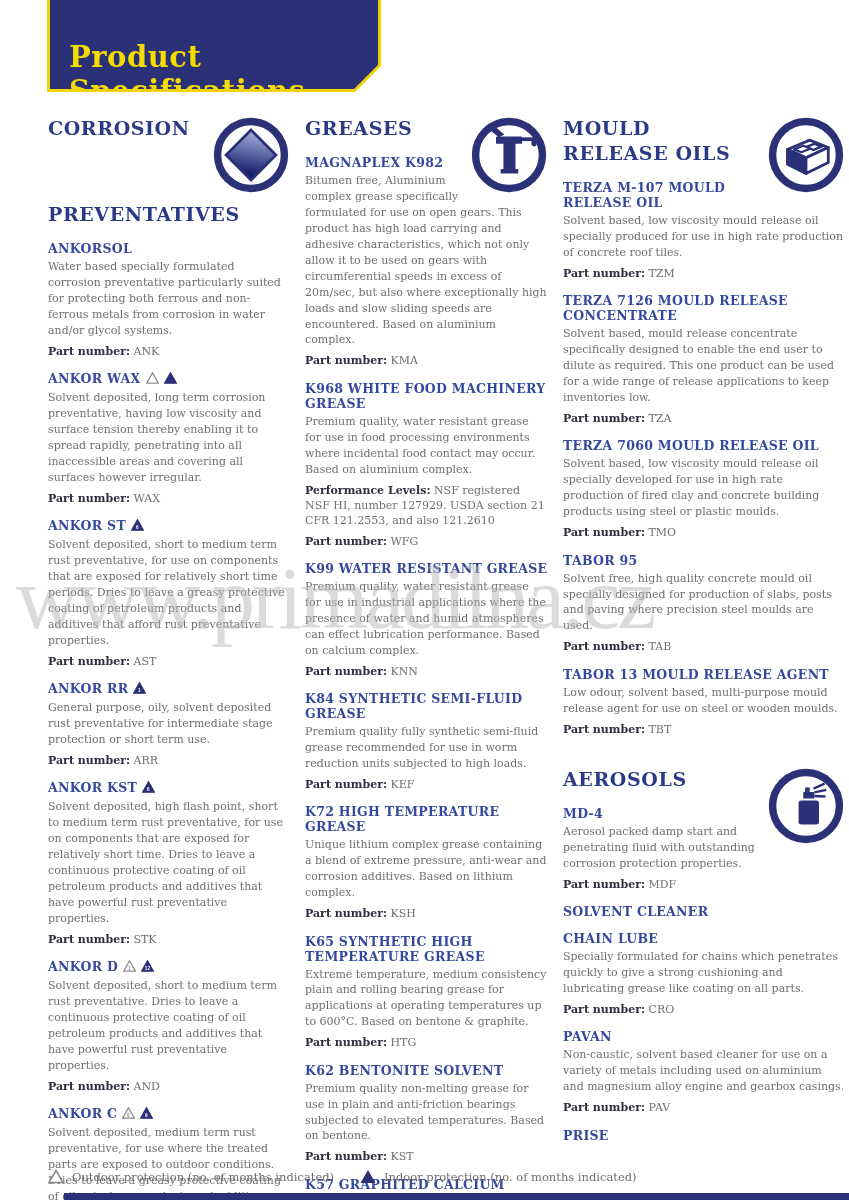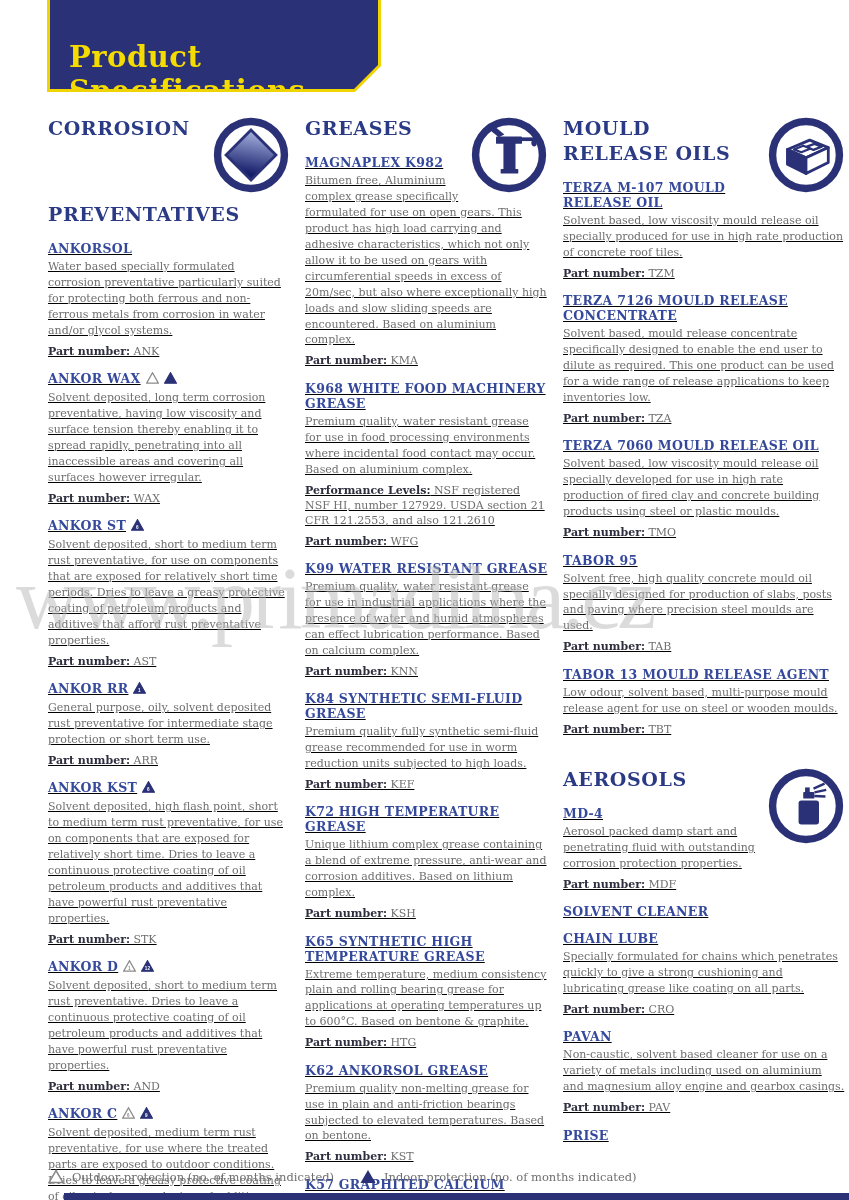--- a/index.html
+++ b/index.html
@@ -36,21 +36,21 @@
   .col:nth-child(3){width:282px;}
   .group{margin-bottom:18px;}
   .group::after{content:"";display:block;clear:both;}
   .group-icon{float:right;margin:0 0 8px 10px;}
   .group-icon svg{display:block;}
   .group-heading{
     margin:4px 0 14px;
     font-size:19px;font-weight:600;line-height:1.32;
     letter-spacing:.6px;color:#2b3a85;
   }
-  .product{margin:0 0 12px;text-decoration:underline;}
+  .product{margin:0 0 12px;}
   .p-title{
     margin:0 0 3px;font-size:12.5px;font-weight:600;
     letter-spacing:.3px;color:#35499c;
   }
   .mark{display:inline-block;vertical-align:-1px;margin-left:5px;}
   .p-desc{margin:0;font-size:11px;line-height:1.45;color:#6f6f6f;}
   .p-part{margin:5px 0 0;font-size:11px;line-height:1.4;color:#6f6f6f;}
   .p-part strong{color:#2e2e3e;font-weight:700;}
   
   .watermark{
@@ -202,21 +202,21 @@
           <h3 class="p-title">K72 HIGH TEMPERATURE GREASE</h3>
           <p class="p-desc">Unique lithium complex grease containing a blend of extreme pressure, anti-wear and corrosion additives. Based on lithium complex.</p>
           <p class="p-part"><strong>Part number:</strong><span> KSH</span></p>
         </article>
         <article class="product">
           <h3 class="p-title">K65 SYNTHETIC HIGH TEMPERATURE GREASE</h3>
           <p class="p-desc">Extreme temperature, medium consistency plain and rolling bearing grease for applications at operating temperatures up to 600°C. Based on bentone &amp; graphite.</p>
           <p class="p-part"><strong>Part number:</strong><span> HTG</span></p>
         </article>
         <article class="product">
-          <h3 class="p-title">K62 ANKORSOL GREASE</h3>
+          <h3 class="p-title">K62 BENTONITE SOLVENT</h3>
           <p class="p-desc">Premium quality non-melting grease for use in plain and anti-friction bearings subjected to elevated temperatures. Based on bentone.</p>
           <p class="p-part"><strong>Part number:</strong><span> KST</span></p>
         </article>
         <article class="product">
           <h3 class="p-title">K57 GRAPHITED CALCIUM GREASE</h3>
         </article>
       </div>
     </section>
     <section class="col">
       <div class="group">

